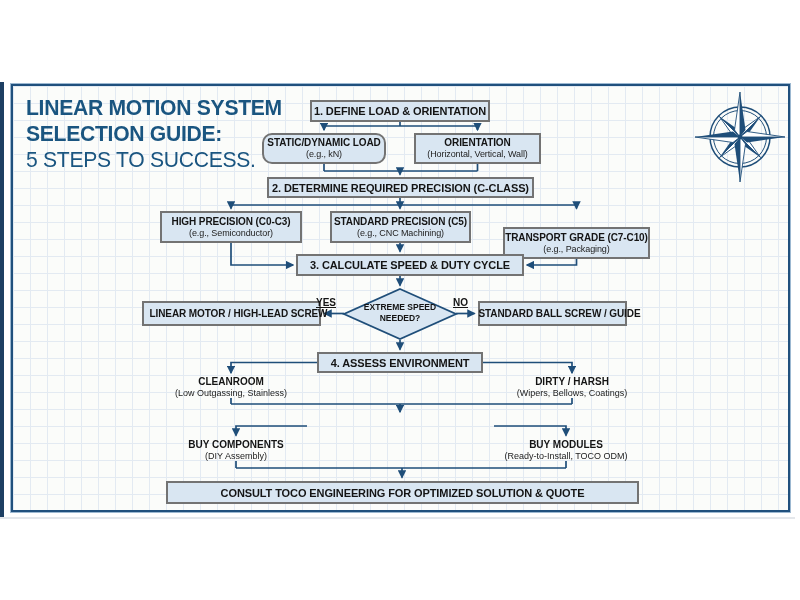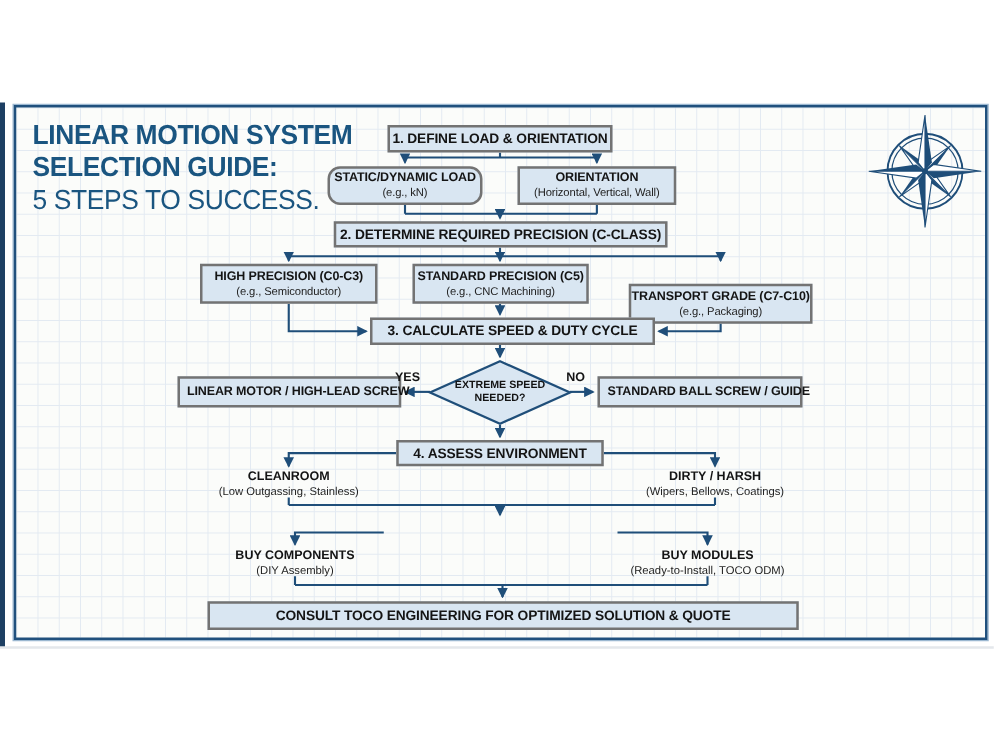--- a/index.html
+++ b/index.html
@@ -28,21 +28,21 @@
   .step{font-weight:bold;font-size:11px;}
   .duo{flex-direction:column;line-height:1.18;}
   .duo .t{font-weight:bold;font-size:10px;}
   .duo .s{font-weight:400;font-size:9px;color:#222;}
   .side{font-weight:bold;font-size:10px;padding-left:14px;}
   .lbl{position:absolute;text-align:center;color:#141414;line-height:1.2;}
   .lbl .t{font-weight:bold;font-size:10px;}
   .lbl .s{font-weight:400;font-size:9px;color:#222;}
   #diamond-text{position:absolute;left:348px;top:302px;width:104px;text-align:center;
                 font-weight:bold;font-size:8.5px;line-height:1.25;color:#141414;}
-  .yn{position:absolute;font-weight:bold;font-size:10px;color:#141414;}
+  .yn{position:absolute;font-weight:bold;font-size:10px;color:#141414;text-decoration:underline;}
   #connectors{position:absolute;left:0;top:0;width:800px;height:600px;pointer-events:none;}
   #compass{position:absolute;left:692px;top:89px;}
 </style>
 </head>
 <body>
 
 <div id="page">
 
   <div id="frame"></div>
   <div id="spine"></div>
@@ -155,21 +155,21 @@
     <div class="s">(e.g., CNC Machining)</div>
   </div>
   <div class="box duo" style="left:503px;top:227px;width:147px;height:32px;">
     <div class="t">TRANSPORT GRADE (C7-C10)</div>
     <div class="s">(e.g., Packaging)</div>
   </div>
 
   <div class="box step" style="left:296px;top:254px;width:228px;height:22px;">3. CALCULATE SPEED &amp; DUTY CYCLE</div>
 
   <div class="box side" style="left:142px;top:301px;width:179px;height:25px;">LINEAR MOTOR / HIGH-LEAD SCREW</div>
-  <div class="box side" style="left:478px;top:301px;width:164px;height:25px;">STANDARD BALL SCREW / GUIDE</div>
+  <div class="box side" style="left:478px;top:301px;width:149px;height:25px;">STANDARD BALL SCREW / GUIDE</div>
 
   <div id="diamond-text">
     <div>EXTREME SPEED</div>
     <div>NEEDED?</div>
   </div>
   <div class="yn" style="left:316px;top:297px;">YES</div>
   <div class="yn" style="left:453px;top:297px;">NO</div>
 
   <div class="box step" style="left:317px;top:352px;width:166px;height:21px;">4. ASSESS ENVIRONMENT</div>
 

